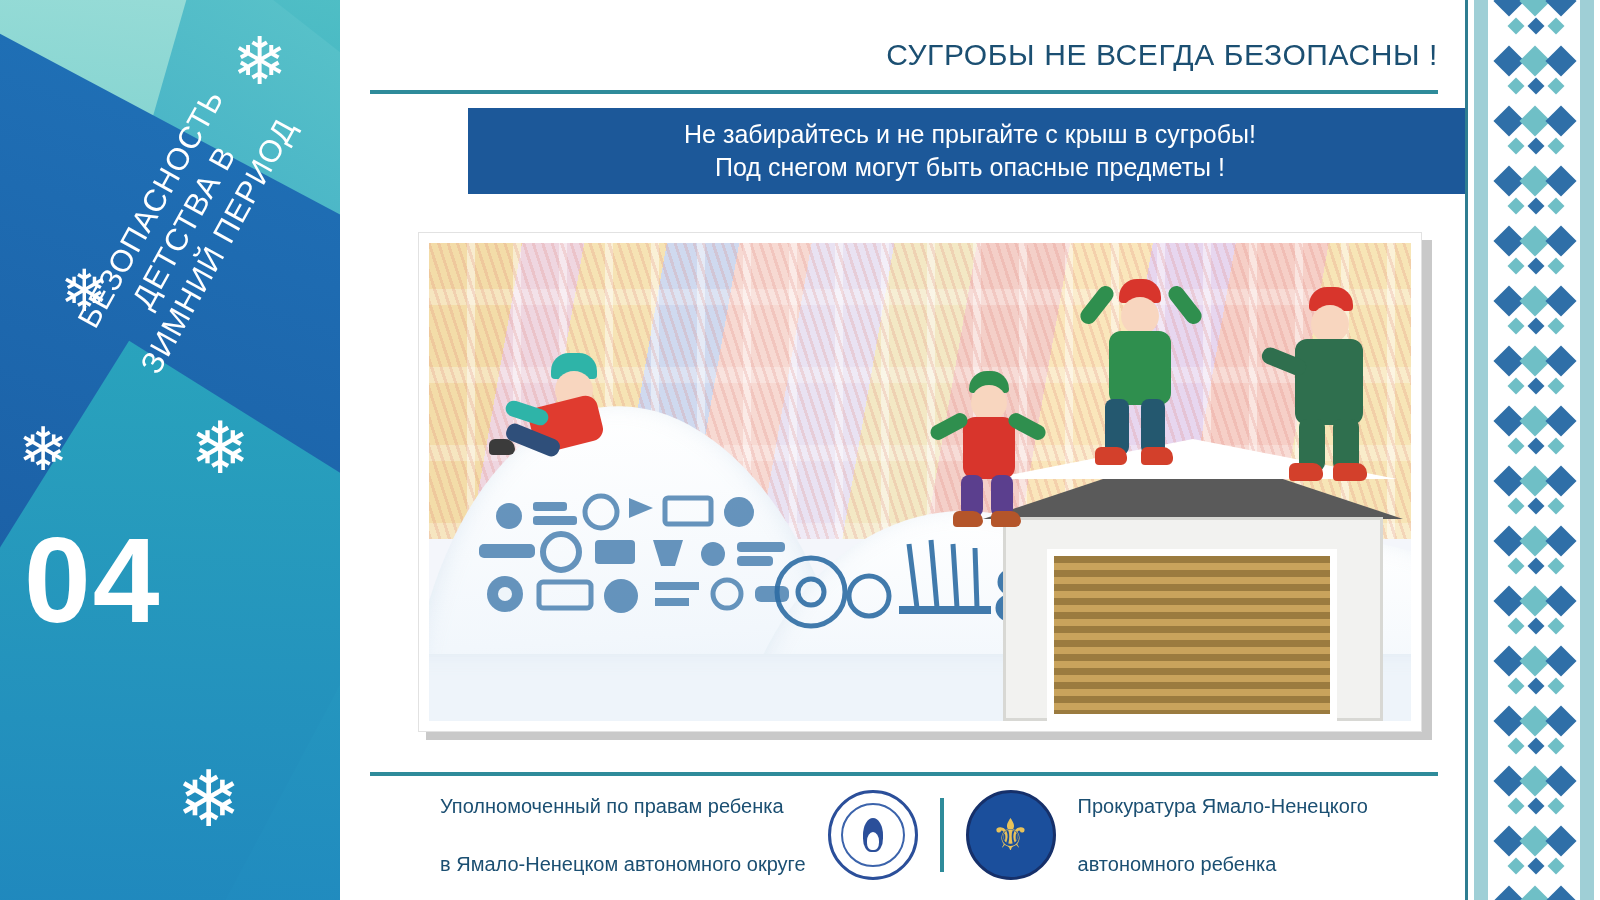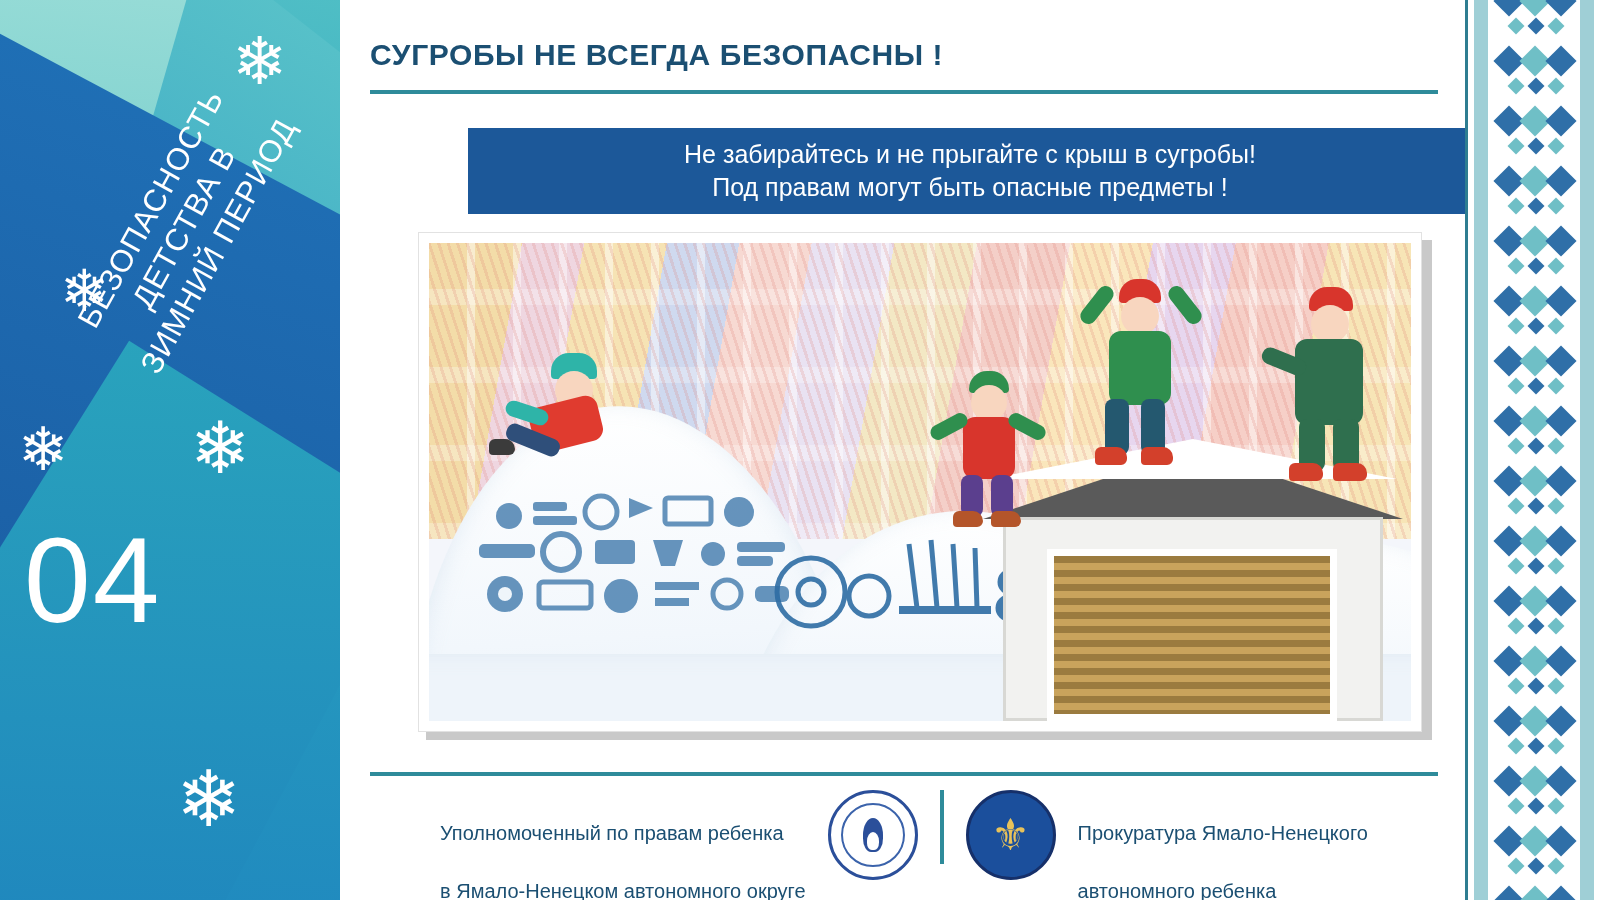--- a/index.html
+++ b/index.html
@@ -71,21 +71,21 @@
     white-space: pre-line;
   }
 
   .sidebar-number {
     position: absolute;
     left: 24px;
     top: 520px;
     color: #ffffff;
     font-size: 120px;
     line-height: 1;
-    font-weight: 400;
+    font-weight: 700;
     letter-spacing: 2px;
   }
 
   .snowflake {
     position: absolute;
     color: #ffffff;
     line-height: 1;
     user-select: none;
   }
   .sf1 { left: 232px; top: 28px;  font-size: 66px; }
@@ -131,36 +131,35 @@
   
   .main {
     position: absolute;
     left: 340px; top: 0;
     width: 1128px; height: 900px;
   }
   .headline {
     position: absolute;
     left: 30px; top: 38px;
     width: 1068px;
-    text-align: left;
+    text-align: right;
     color: #1b4f72;
     font-size: 30px;
     letter-spacing: .6px;
-    font-weight: bold;
   }
   .headline-rule {
     position: absolute;
     left: 30px; top: 90px;
     width: 1068px;
     height: 4px;
     background: #2e8b9a;
   }
   .banner {
     position: absolute;
-    left: 128px; top: 128px;
+    left: 128px; top: 108px;
     width: 1004px; height: 86px;
     background: #1c5899;
     color: #ffffff;
     display: flex;
     flex-direction: column;
     align-items: center;
     justify-content: center;
     font-size: 25px;
     line-height: 1.33;
   }
@@ -303,21 +302,21 @@
     width: 1068px;
     height: 4px;
     background: #2e8b9a;
   }
   .footer {
     position: absolute;
     left: 30px; top: 790px;
     width: 1068px;
     height: 90px;
     display: flex;
-    align-items: flex-start;
+    align-items: center;
     justify-content: center;
     gap: 22px;
   }
   .footer-text {
     color: #1b4f72;
     font-size: 20px;
     line-height: 1.45;
     white-space: pre-line;
   }
   .footer-text.right { text-align: left; }
@@ -392,21 +391,21 @@
   <div class="sidebar-number">04</div>
 </div>
 
 <div class="main">
 
   <div class="headline">СУГРОБЫ НЕ ВСЕГДА БЕЗОПАСНЫ !</div>
   <div class="headline-rule"></div>
 
   <div class="banner">
     <div>Не забирайтесь и не прыгайте с крыш в сугробы!</div>
-    <div>Под правам могут быть опасные предметы !</div>
+    <div>Под снегом могут быть опасные предметы !</div>
   </div>
 
   <div class="photo-shadow"></div>
   <div class="photo-frame">
     <div class="photo">
 
       <div class="wall">
         <div class="wall-windows"></div>
         <div class="wall-hatch"></div>
       </div>

